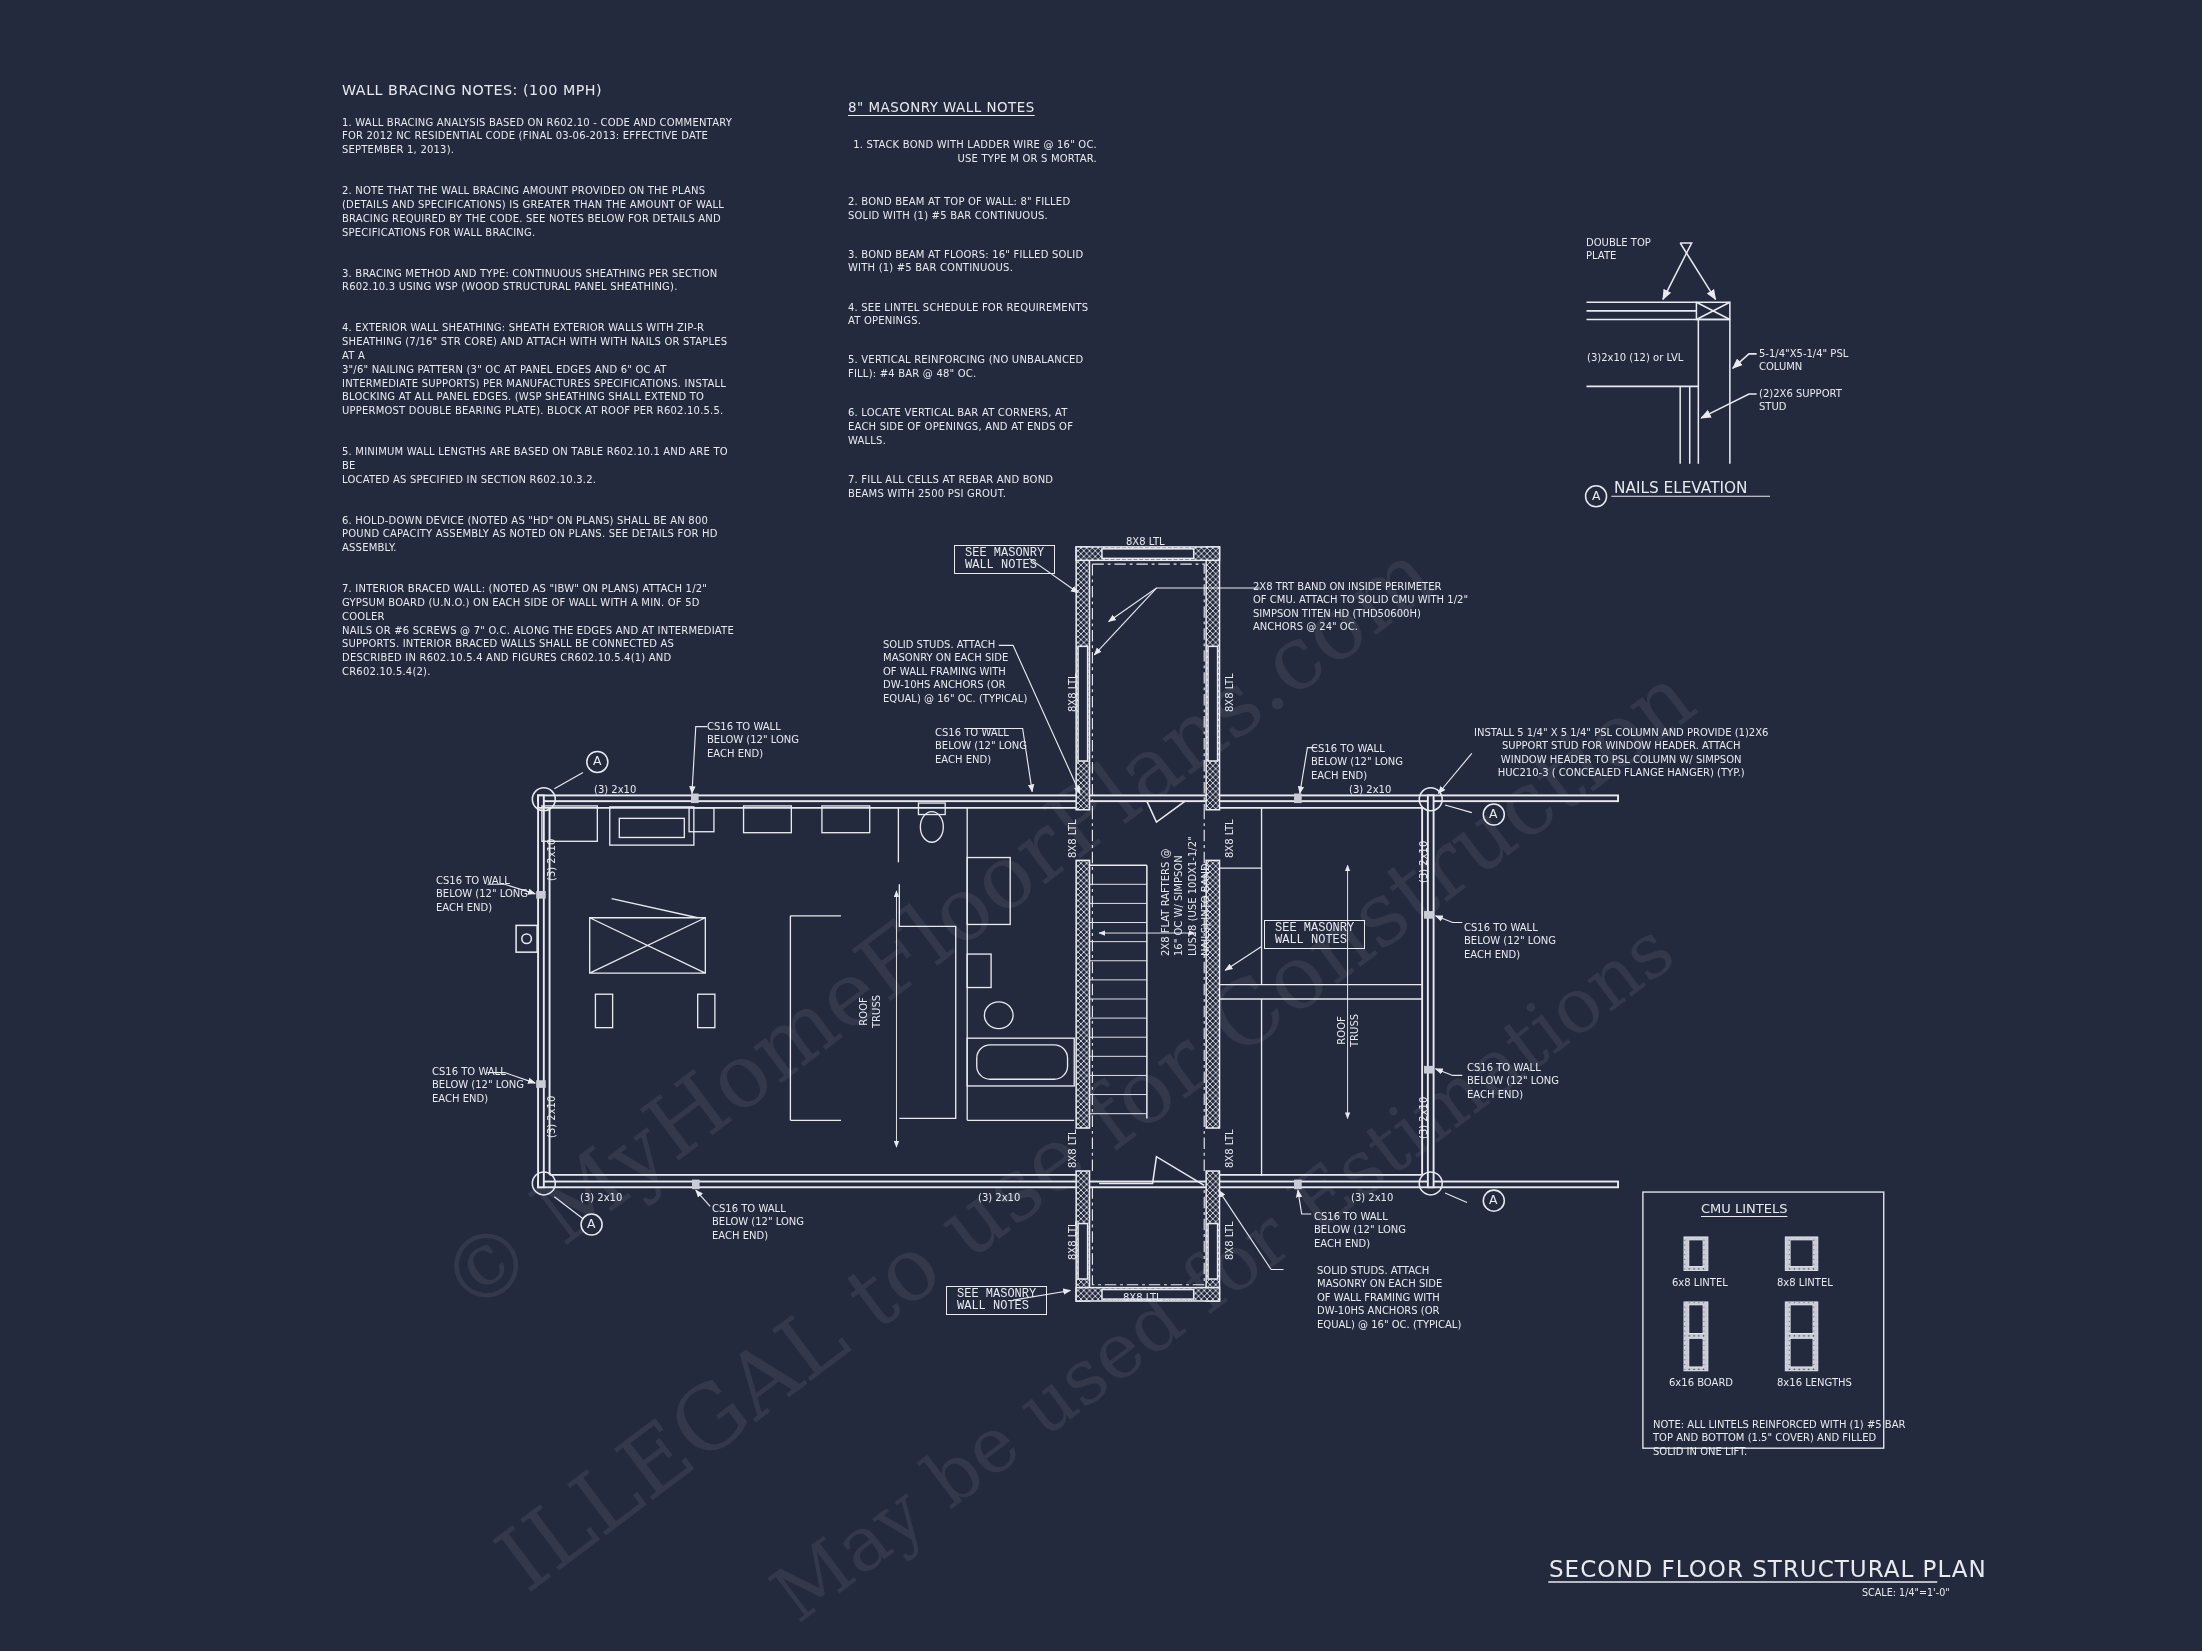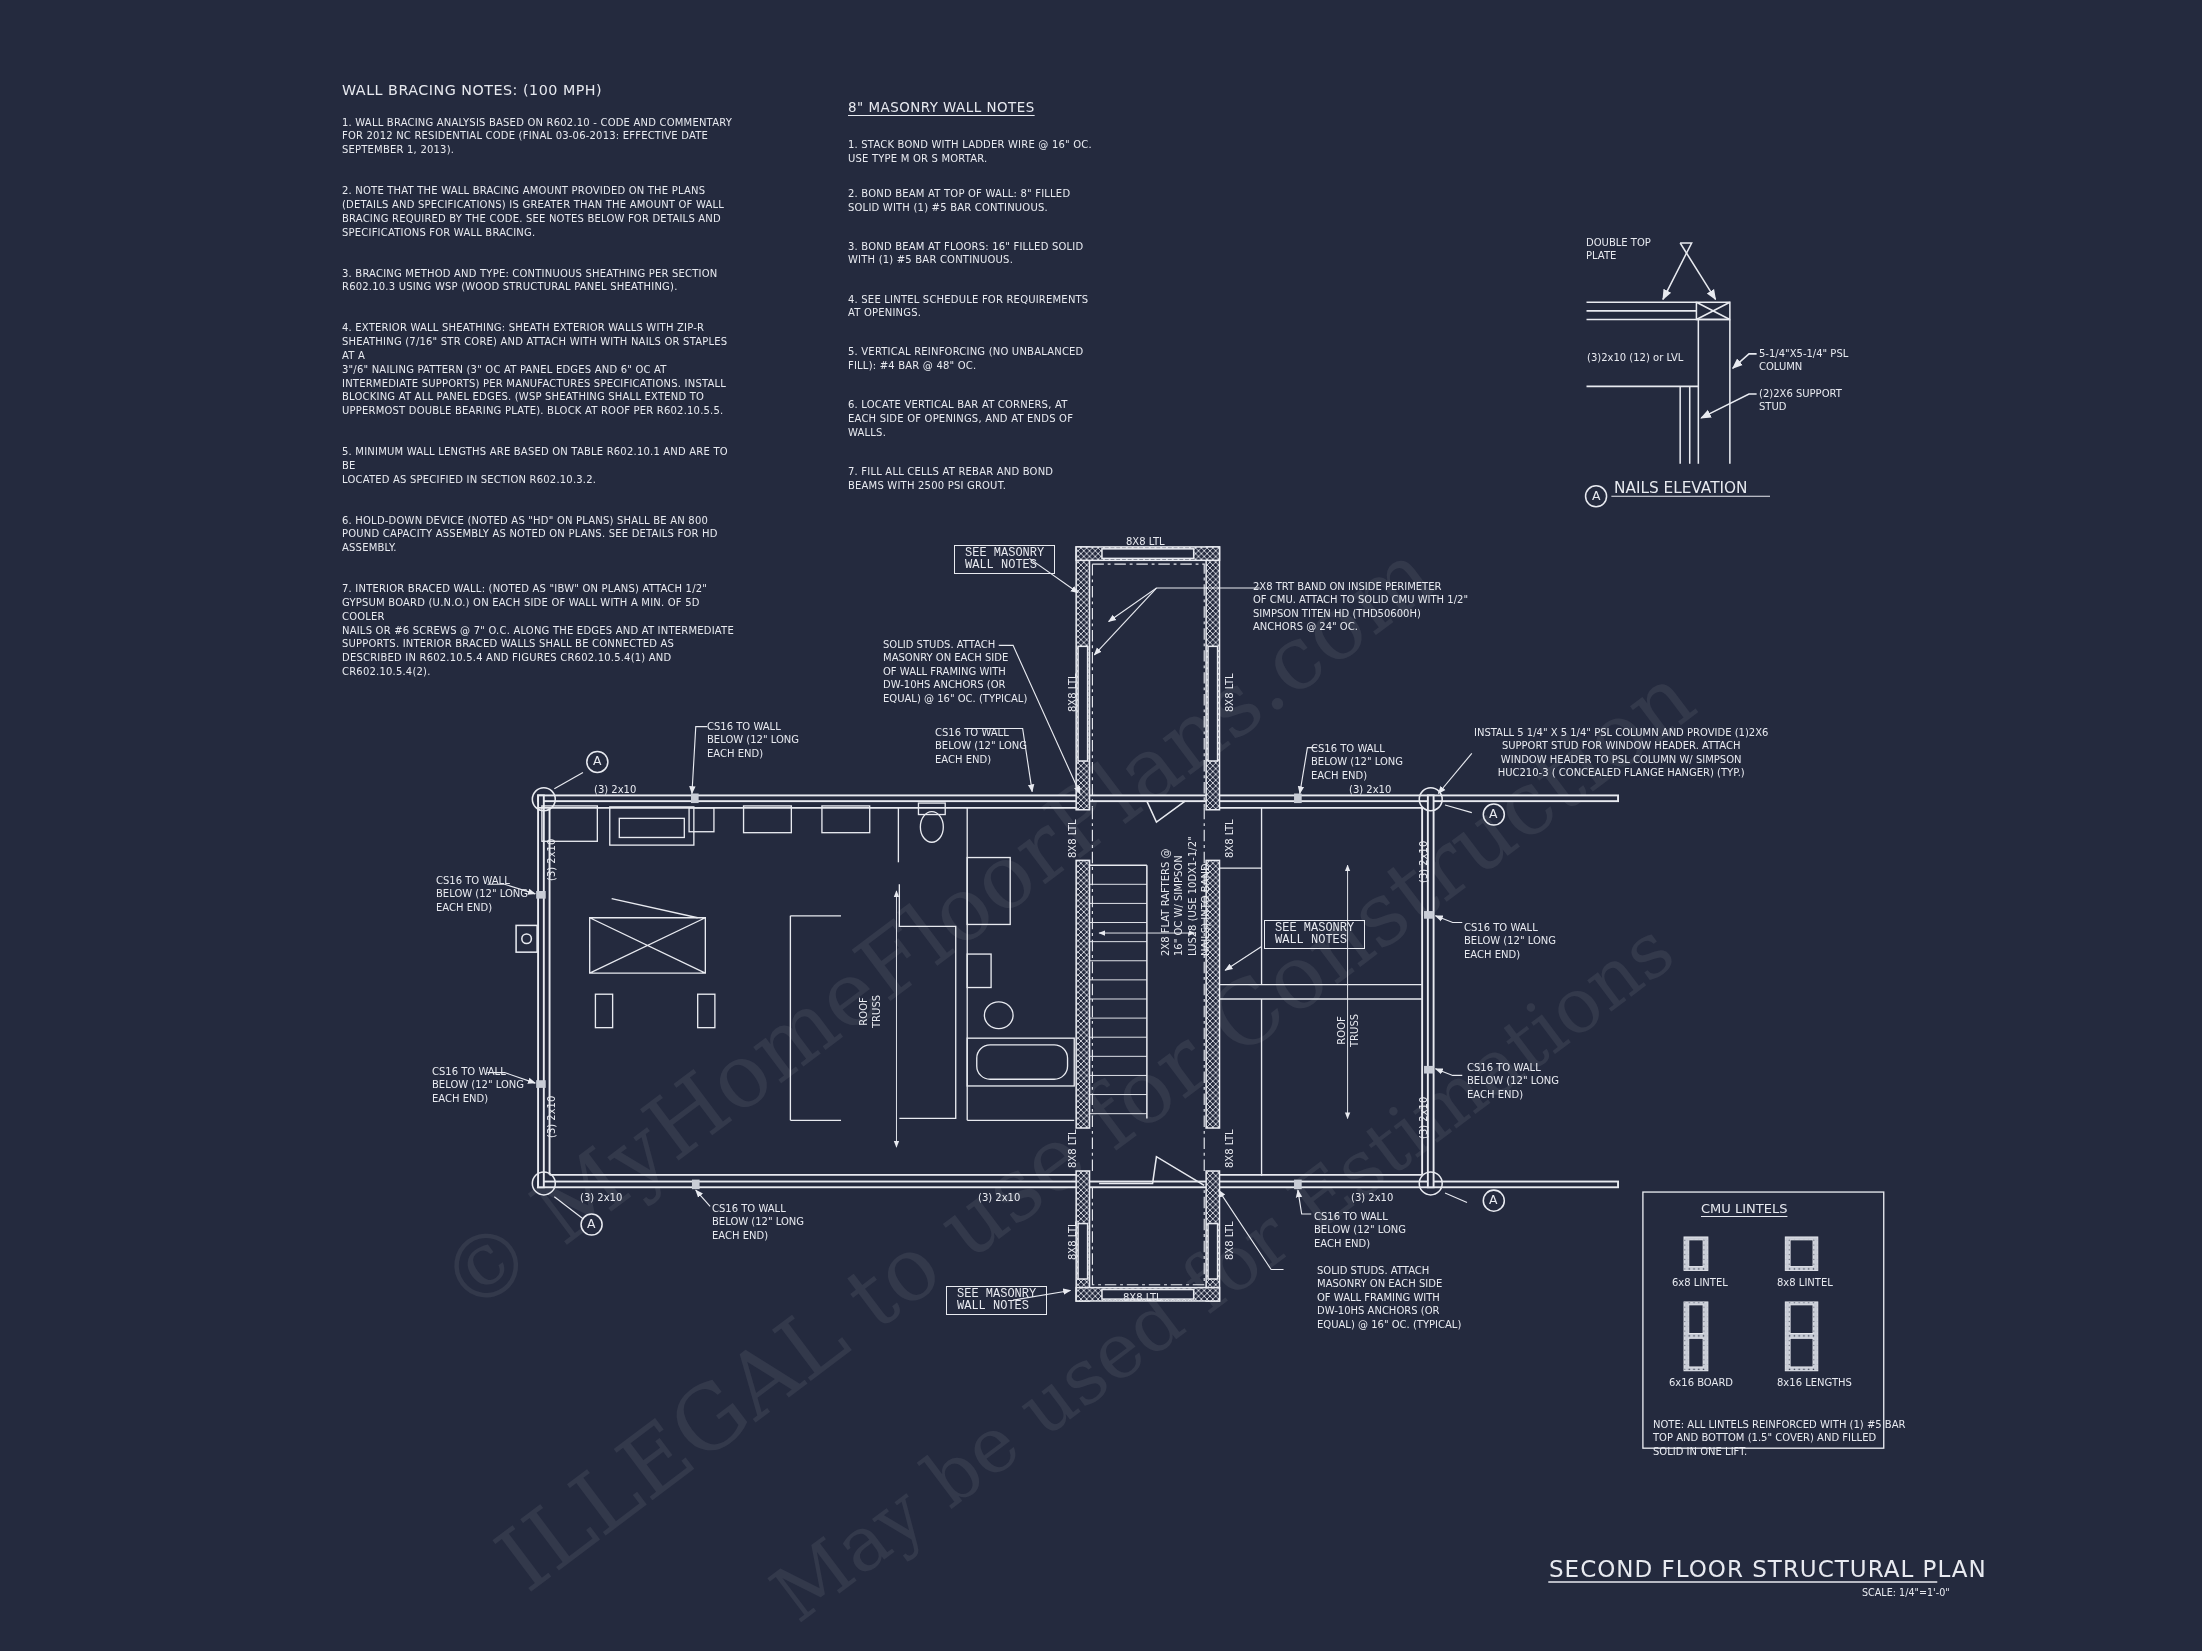--- a/index.html
+++ b/index.html
@@ -51,21 +51,21 @@
 NAILS OR #6 SCREWS @ 7" O.C. ALONG THE EDGES AND AT INTERMEDIATE
 SUPPORTS.  INTERIOR BRACED WALLS SHALL BE CONNECTED AS
 DESCRIBED IN R602.10.5.4 AND FIGURES CR602.10.5.4(1) AND
 CR602.10.5.4(2).</p>
   </div>
 </div>
 
 <div class="abs" style="left:848px;top:100px;width:249px;">
   <div class="note-title u" style="font-size:13.4px;margin-bottom:9.6px;">8" MASONRY WALL NOTES</div>
   <div class="note">
-    <p style="margin-bottom:7px;">1. STACK BOND WITH LADDER WIRE @ 16" OC.
+    <p style="margin-bottom:15px;text-align:right;">1. STACK BOND WITH LADDER WIRE @ 16" OC.
 USE TYPE M OR S MORTAR.</p>
     <p style="margin-bottom:11.5px;">2. BOND BEAM AT TOP OF WALL: 8" FILLED
 SOLID WITH (1) #5 BAR CONTINUOUS.</p>
     <p style="margin-bottom:11.5px;">3. BOND BEAM AT FLOORS: 16" FILLED SOLID
 WITH (1) #5 BAR CONTINUOUS.</p>
     <p style="margin-bottom:11.5px;">4. SEE LINTEL SCHEDULE FOR REQUIREMENTS
 AT OPENINGS.</p>
     <p style="margin-bottom:11.5px;">5. VERTICAL REINFORCING (NO UNBALANCED
 FILL): #4 BAR @ 48" OC.</p>
     <p style="margin-bottom:11.5px;">6. LOCATE VERTICAL BAR AT CORNERS, AT

